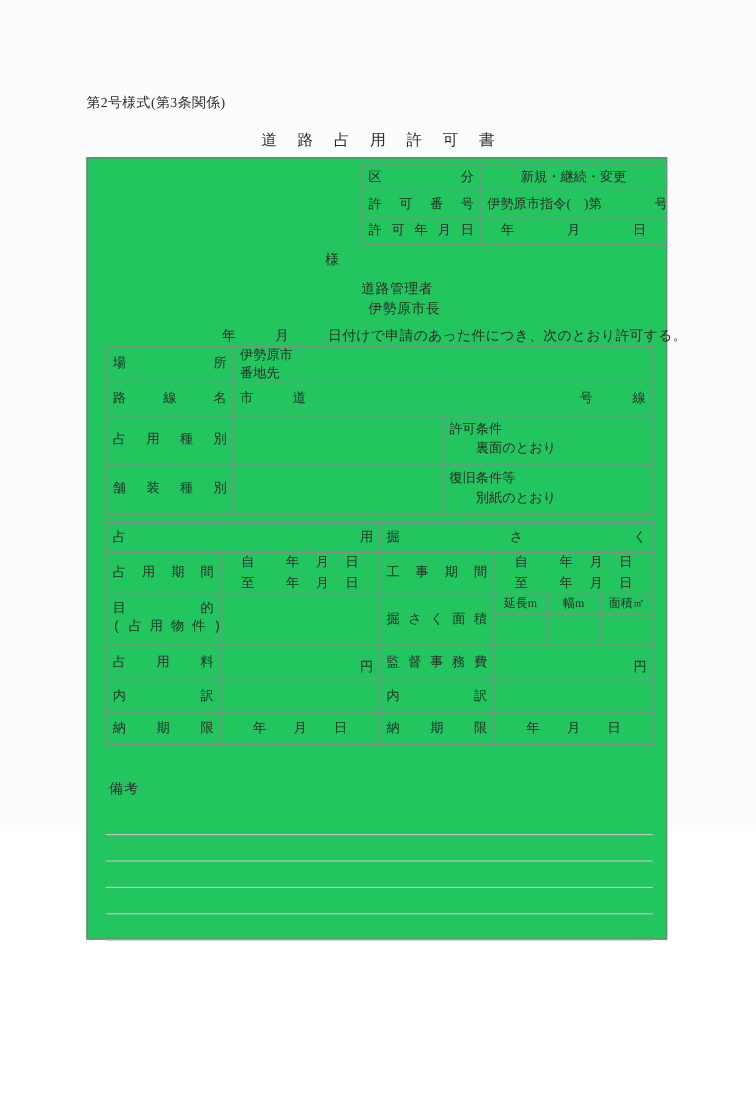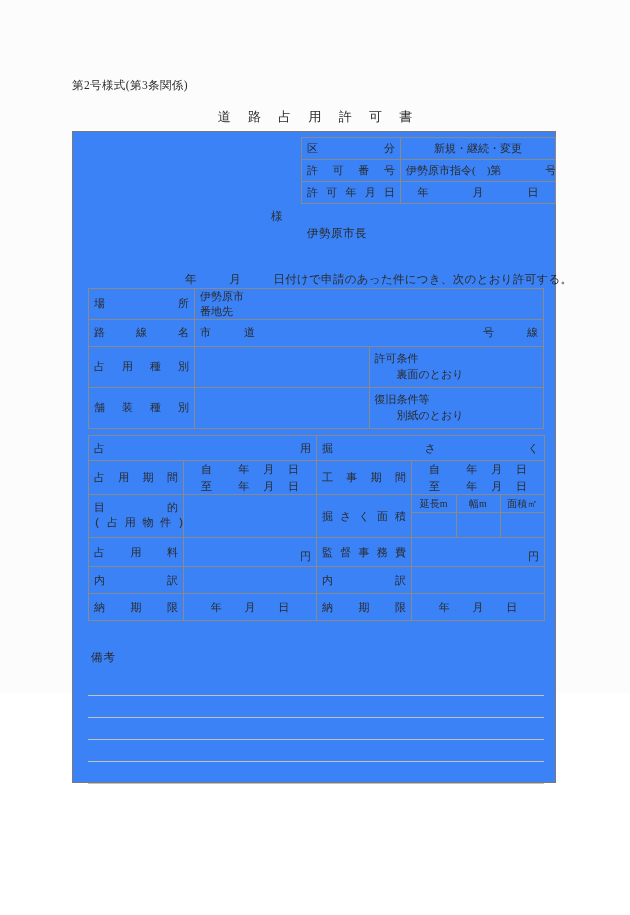--- a/index.html
+++ b/index.html
@@ -45,21 +45,21 @@
 
   
   .frame {
     position: absolute;
     left: 72px;
     top: 131px;
     width: 484px;
     height: 652px;
     border: 1px solid #7a7a7a;
     box-sizing: border-box;
-    background: #3b82f6;
+    background: #22c55e;
   }
 
   
   table.grid {
     border-collapse: collapse;
     table-layout: fixed;
     font-size: 11px;
     background: transparent;
   }
   table.grid td {
@@ -215,20 +215,21 @@
         </tr>
         <tr>
           <td class="lbl">許可年月日</td>
           <td class="cell-c nowrap">年　　　　月　　　　日</td>
         </tr>
       </tbody>
     </table>
 
     <div class="addressee">
       <div class="sama">様</div>
+      <div class="manager">道路管理者</div>
       <div class="mayor">伊勢原市長</div>
     </div>
 
     <div class="intro-line">
       <span>年</span>
       <span class="sp"></span>
       <span>月</span>
       <span class="sp"></span>
       <span>日付けで申請のあった件につき、次のとおり許可する。</span>
     </div>

